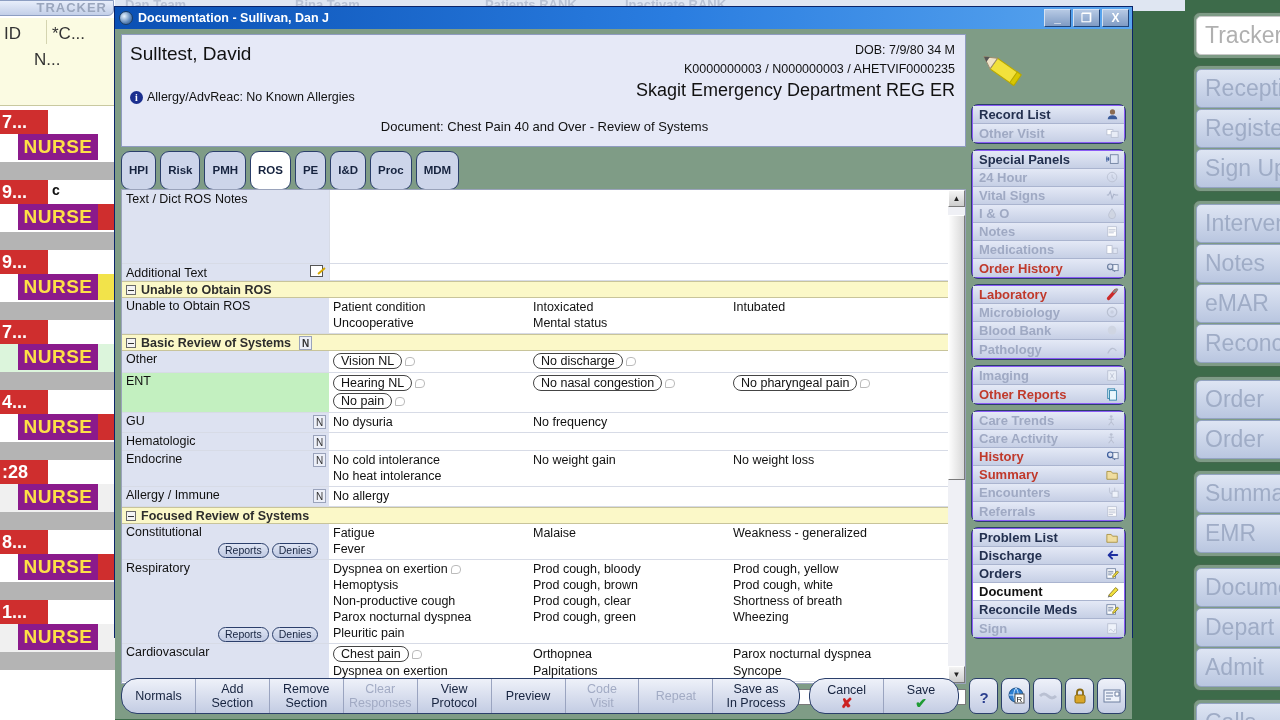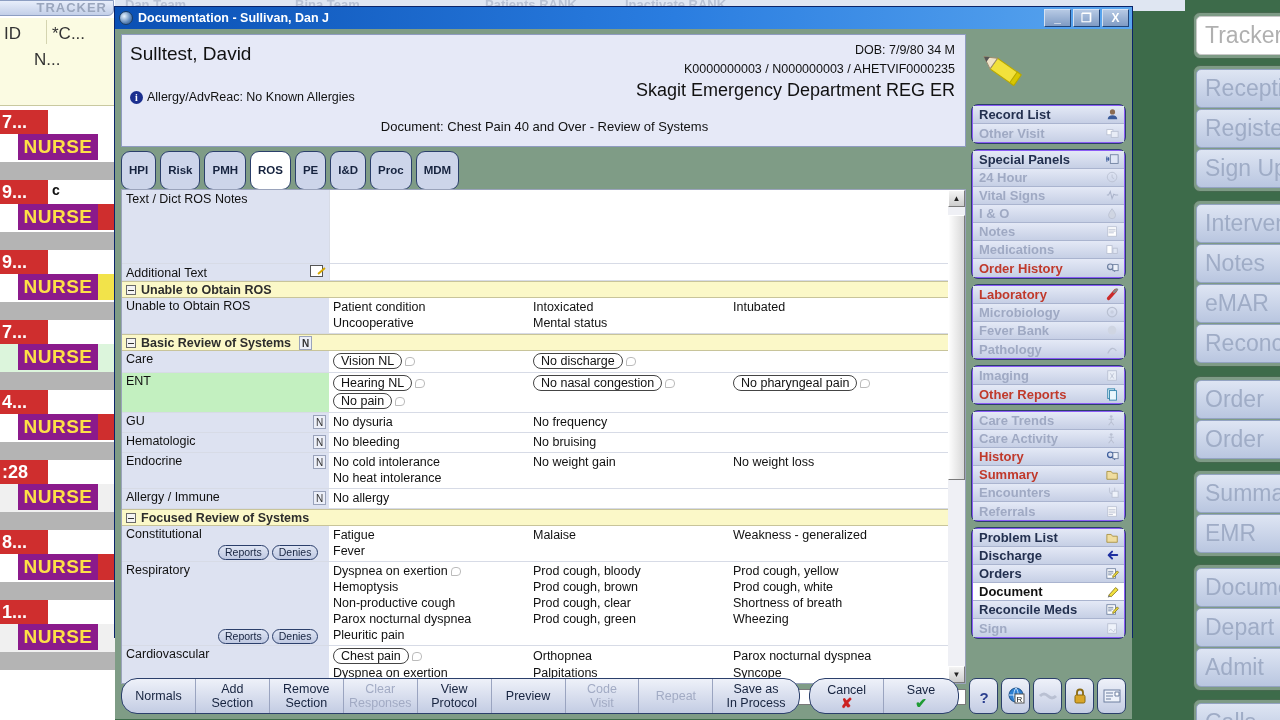--- a/index.html
+++ b/index.html
@@ -495,21 +495,21 @@
                 </svg>
               </div>
               <div class="sb-item dim">
                 <span>Microbiology</span>
                 <svg class="sb-ico" viewBox="0 0 15 15">
                   <circle cx="7" cy="7" r="5.5" fill="none" stroke="#b9c0d2" stroke-width="1.4"></circle>
                   <circle cx="7" cy="7" r="2" fill="#b9c0d2" opacity=".5"></circle>
                 </svg>
               </div>
               <div class="sb-item dim">
-                <span>Fever Bank</span>
+                <span>Blood Bank</span>
                 <svg class="sb-ico" viewBox="0 0 15 15">
                   <circle cx="7" cy="7" r="5" fill="#cfd5e2"></circle>
                 </svg>
               </div>
               <div class="sb-item dim">
                 <span>Pathology</span>
                 <svg class="sb-ico" viewBox="0 0 15 15">
                   <path d="M2 12 Q7 2 12 9" fill="none" stroke="#b9c0d2" stroke-width="1.4"></path>
                 </svg>
               </div>
@@ -669,21 +669,21 @@
                     <div class="fcell"></div>
                   </div>
                 </div>
               </div>
               <div class="sec-head">
                 <span class="minus"></span>
                 <span>Basic Review of Systems</span>
                 <span class="nbox">N</span>
               </div>
               <div class="row">
-                <div class="rowlabel"><span>Care</span></div>
+                <div class="rowlabel"><span>Other</span></div>
                 <div class="rowfields">
                   <div class="fline">
                     <div class="fcell">
                       <span class="pill">Vision NL</span>
                       <span class="bubble"></span>
                     </div>
                     <div class="fcell">
                       <span class="pill">No discharge</span>
                       <span class="bubble"></span>
                     </div>
@@ -727,31 +727,20 @@
                     </div>
                     <div class="fcell">
                       <span>No frequency</span>
                     </div>
                     <div class="fcell"></div>
                   </div>
                 </div>
               </div>
               <div class="row">
                 <div class="rowlabel"><span>Hematologic</span><span class="nb">N</span></div>
-                <div class="rowfields">
-                  <div class="fline">
-                    <div class="fcell">
-                      <span>No bleeding</span>
-                    </div>
-                    <div class="fcell">
-                      <span>No bruising</span>
-                    </div>
-                    <div class="fcell"></div>
-                  </div>
-                </div>
               </div>
               <div class="row">
                 <div class="rowlabel"><span>Endocrine</span><span class="nb">N</span></div>
                 <div class="rowfields">
                   <div class="fline">
                     <div class="fcell">
                       <span>No cold intolerance</span>
                     </div>
                     <div class="fcell">
                       <span>No weight gain</span>

